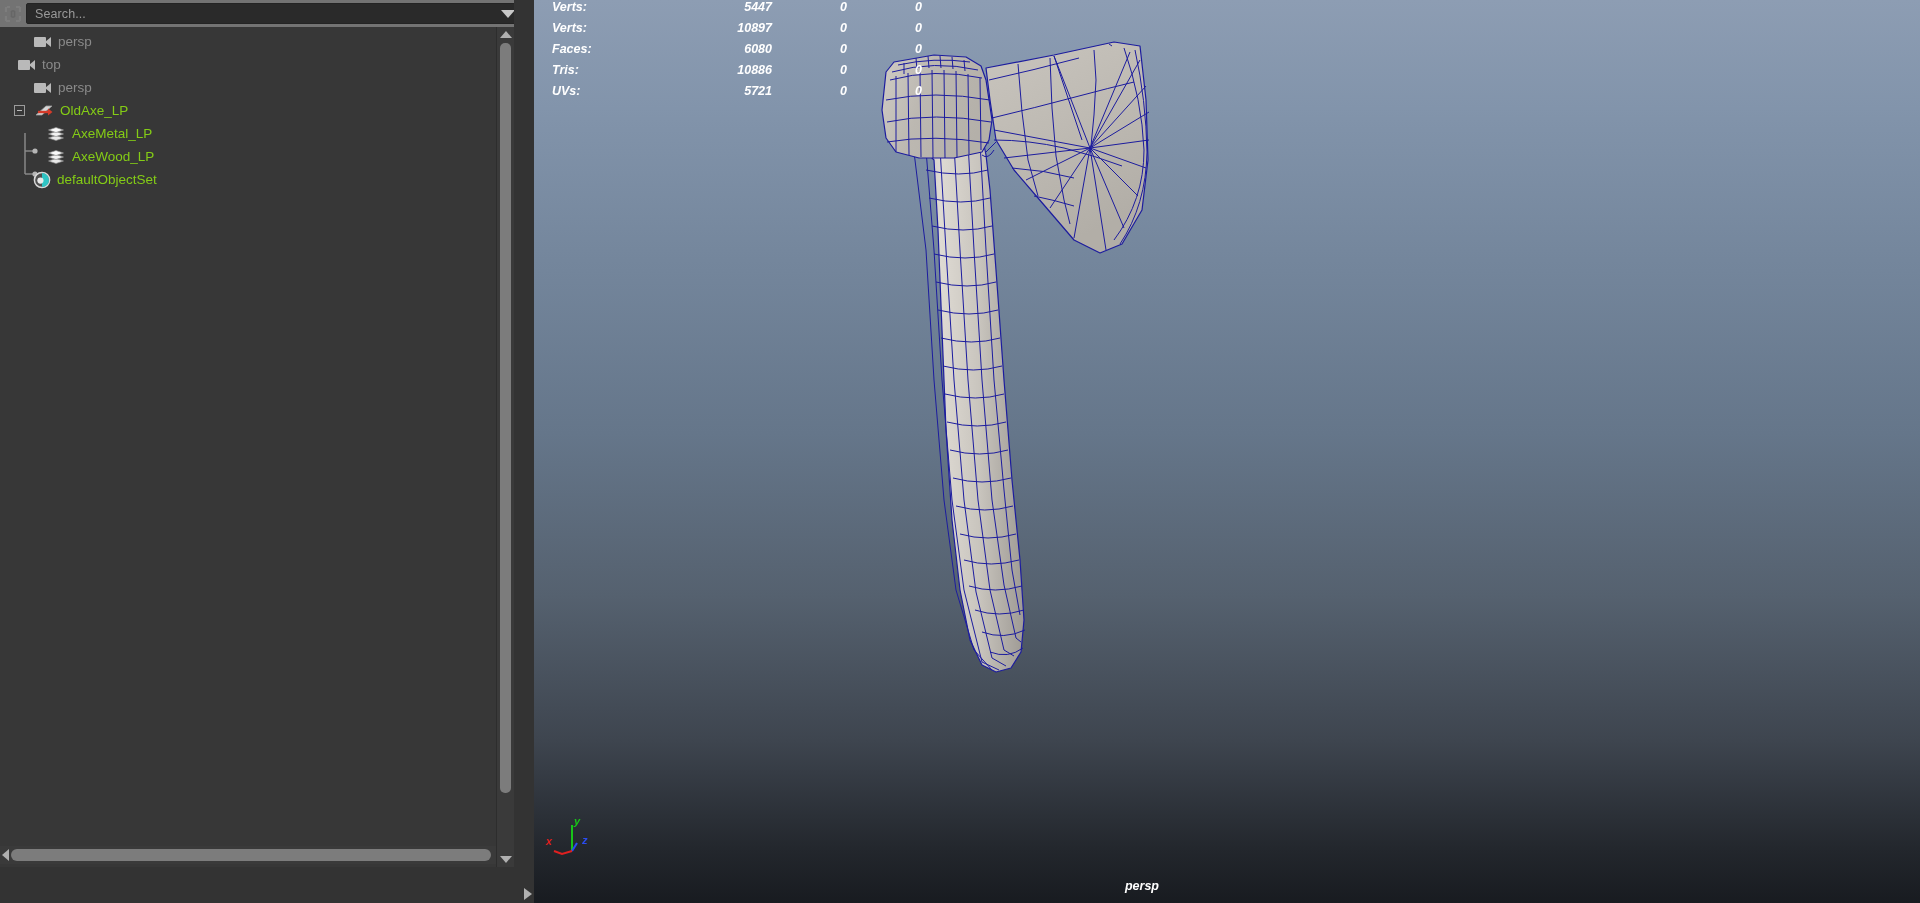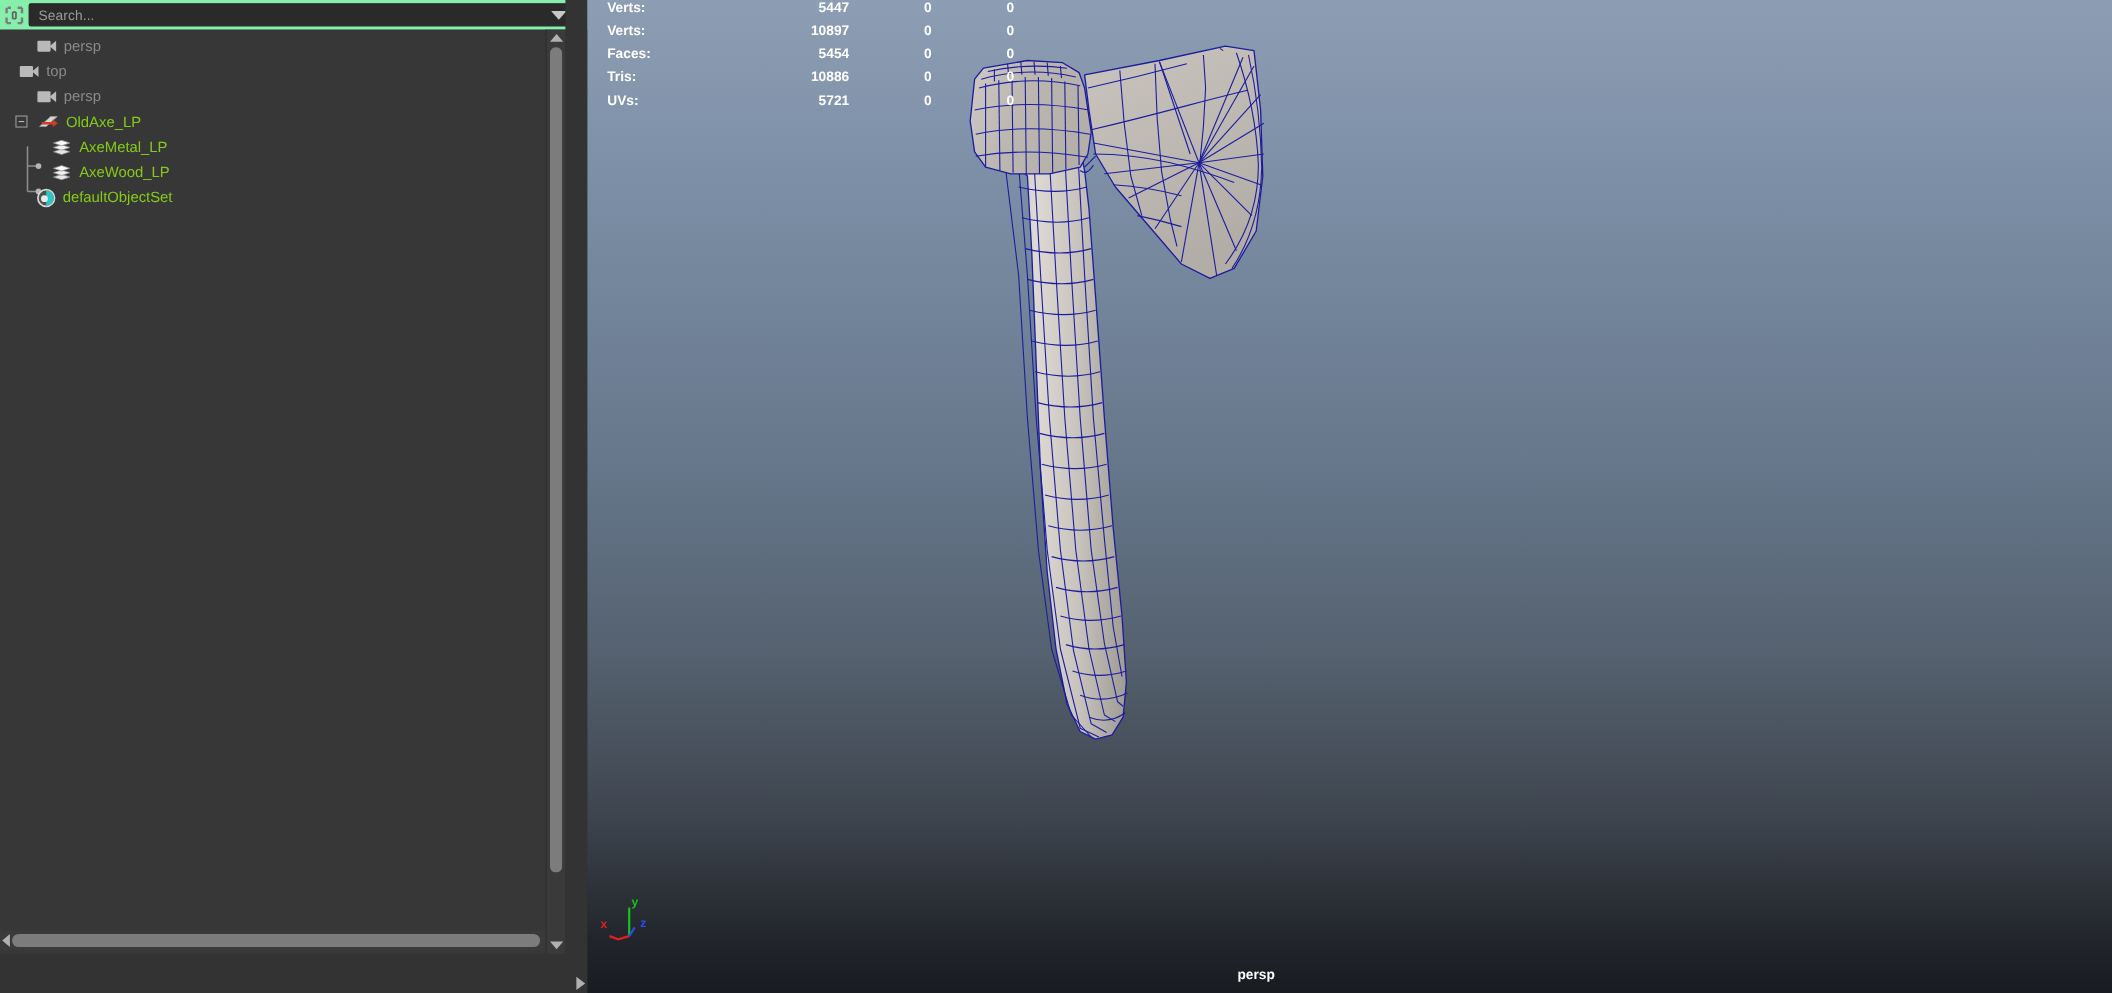--- a/index.html
+++ b/index.html
@@ -20,21 +20,21 @@
     position: relative;
     width: 534px; height: 903px;
     background: #333333;
     flex: 0 0 534px;
     box-sizing: border-box;
   }
   #outliner-search-row {
     position: absolute;
     left: 0; top: 0;
     width: 534px; height: 27px;
-    background: #86efac;
+    background: #737373;
     display: flex;
     align-items: center;
   }
   #search-left-icon {
     width: 26px; height: 26px;
     flex: 0 0 26px;
     display: flex; align-items: center; justify-content: center;
   }
   #search-field {
     position: relative;
@@ -231,20 +231,21 @@
     border-left: 8px solid #b0b0b0;
   }
 
   
   #viewport {
     position: relative;
     flex: 1 1 auto;
     height: 903px;
     overflow: hidden;
     background: linear-gradient(to bottom, #8d9db3 0%, #8294ab 12%, #73859b 30%, #65768a 48%, #55616f 66%, #3e454f 82%, #23272d 94%, #181b20 100%);
+    font-style: italic;
   }
 
   
   #stats {
     position: absolute;
     left: 18px; top: -4px;
     color: #ffffff;
     font-size: 12.5px;
     font-weight: bold;
     user-select: none;
@@ -552,21 +553,21 @@
           <td class="st-v3">0</td>
         </tr>
         <tr>
           <td class="st-label">Verts:</td>
           <td class="st-v1">10897</td>
           <td class="st-v2">0</td>
           <td class="st-v3">0</td>
         </tr>
         <tr>
           <td class="st-label">Faces:</td>
-          <td class="st-v1">5454</td>
+          <td class="st-v1">6080</td>
           <td class="st-v2">0</td>
           <td class="st-v3">0</td>
         </tr>
         <tr>
           <td class="st-label">Tris:</td>
           <td class="st-v1">10886</td>
           <td class="st-v2">0</td>
           <td class="st-v3">0</td>
         </tr>
         <tr>

